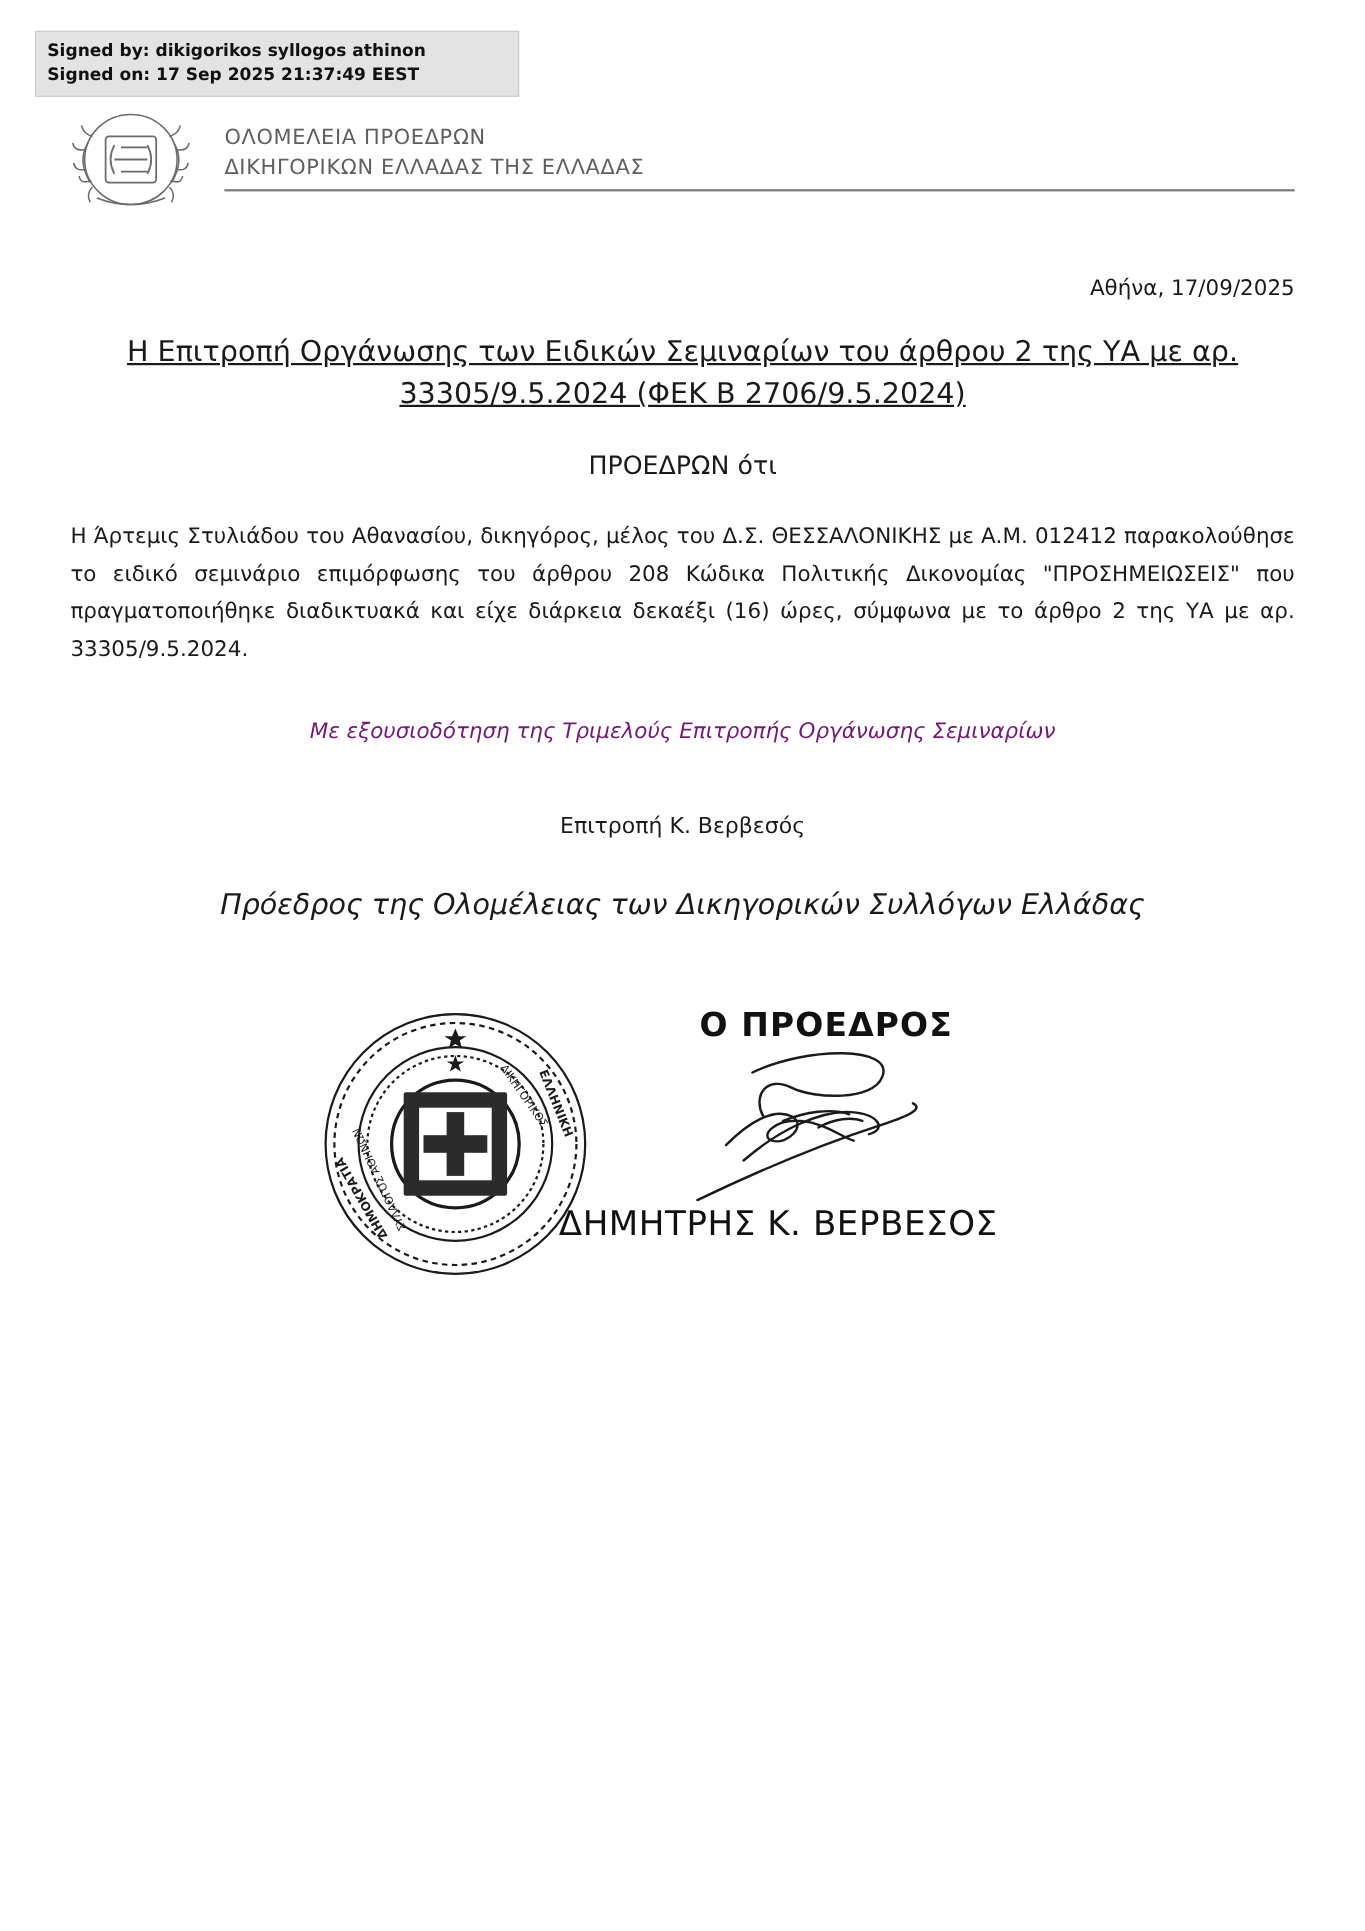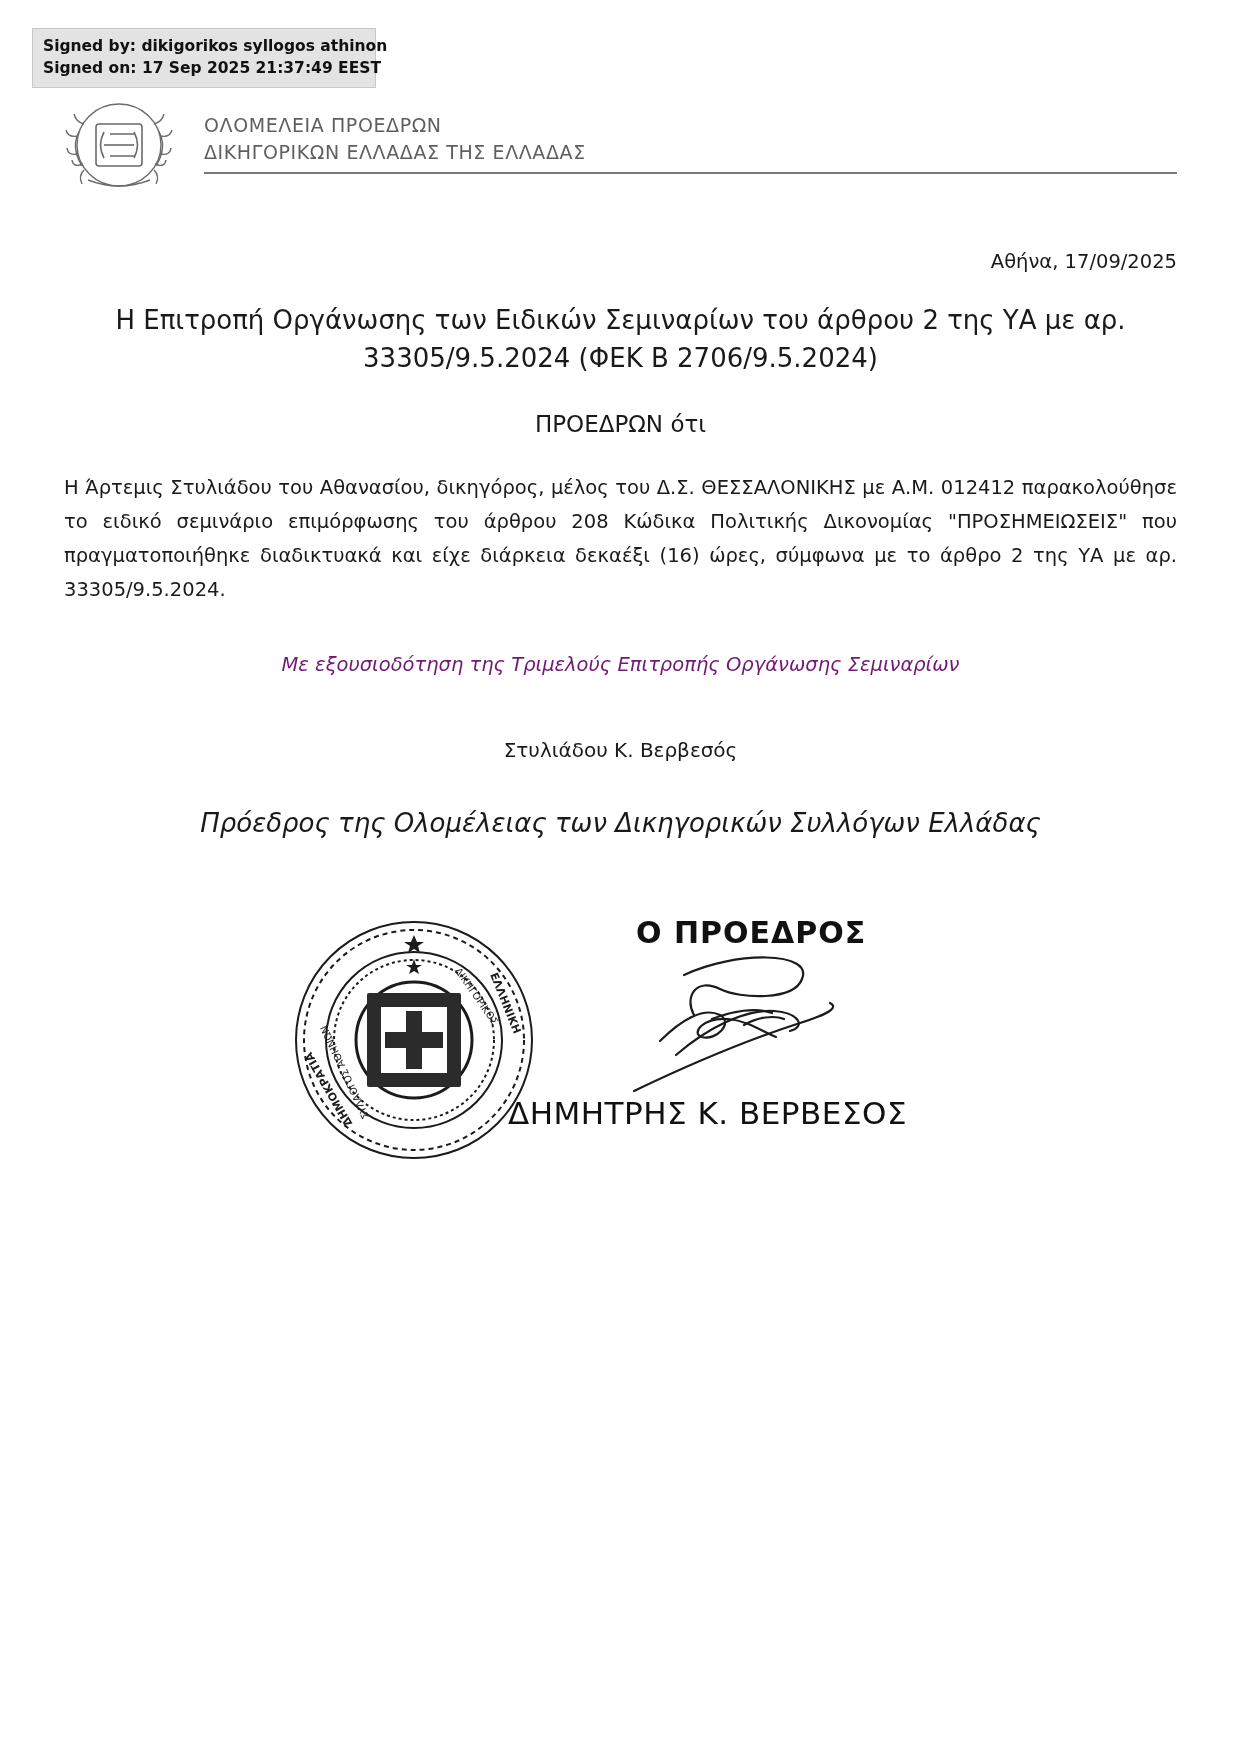--- a/index.html
+++ b/index.html
@@ -25,21 +25,21 @@
   }
 
   
   .sig-stamp {
     position: absolute;
     top: 28px;
     left: 32px;
     background: #e3e3e3;
     border: 1px solid #c8c8c8;
     padding: 6px 10px 8px 10px;
-    width: 344px;
+    width: 440px;
     box-sizing: border-box;
   }
   .sig-stamp div {
     font-family: "DejaVu Sans", sans-serif;
     font-weight: bold;
     font-size: 15.5px;
     line-height: 22px;
     color: #111111;
     white-space: nowrap;
   }
@@ -103,20 +103,21 @@
     color: #1a1a1a;
     margin-bottom: 18px;
   }
 
   .title {
     text-align: center;
     font-size: 26px;
     line-height: 38px;
     color: #1a1a1a;
     margin: 0 30px 34px 30px;
+    text-decoration: underline;
   }
 
   .declares {
     text-align: center;
     font-size: 23px;
     color: #1a1a1a;
     margin-bottom: 34px;
   }
 
   .para {
@@ -229,21 +230,21 @@
     </div>
     <div class="lh-rule"></div>
   </div>
 
   <div class="content">
     <div class="date-line">Αθήνα, 17/09/2025</div>
     <div class="title">Η Επιτροπή Οργάνωσης των Ειδικών Σεμιναρίων του άρθρου 2 της ΥΑ με αρ. 33305/9.5.2024 (ΦΕΚ Β 2706/9.5.2024)</div>
     <div class="declares">ΠΡΟΕΔΡΩΝ ότι</div>
     <p class="para">Η Άρτεμις Στυλιάδου του Αθανασίου, δικηγόρος, μέλος του Δ.Σ. ΘΕΣΣΑΛΟΝΙΚΗΣ με Α.Μ. 012412 παρακολούθησε το ειδικό σεμινάριο επιμόρφωσης του άρθρου 208 Κώδικα Πολιτικής Δικονομίας "ΠΡΟΣΗΜΕΙΩΣΕΙΣ" που πραγματοποιήθηκε διαδικτυακά και είχε διάρκεια δεκαέξι (16) ώρες, σύμφωνα με το άρθρο 2 της ΥΑ με αρ. 33305/9.5.2024.</p>
     <div class="auth">Με εξουσιοδότηση της Τριμελούς Επιτροπής Οργάνωσης Σεμιναρίων</div>
-    <div class="signer-name">Στυλιάδου Κ. Βερβεσός</div>
+    <div class="signer-name">Επιτροπή Κ. Βερβεσός</div>
     <div class="signer-role">Πρόεδρος της Ολομέλειας των Δικηγορικών Συλλόγων Ελλάδας</div>
   </div>
 
   <div class="seal-block">
 
     <div class="seal">
       <svg width="250" height="250" viewBox="0 0 250 250">
         <g fill="none" stroke="#1b1b1b" stroke-width="2">
           <circle cx="125" cy="125" r="118"></circle>
           <circle cx="125" cy="125" r="110" stroke-dasharray="5 4"></circle>

